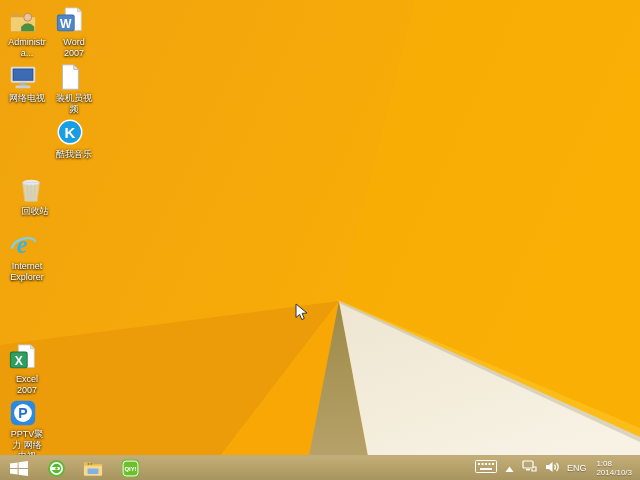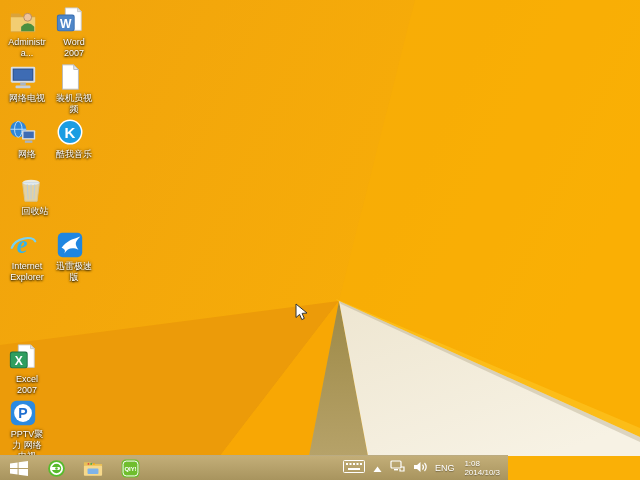--- a/index.html
+++ b/index.html
@@ -5,21 +5,21 @@
   html,body{margin:0;padding:0;}
   body{width:640px;height:480px;overflow:hidden;font-family:"Liberation Sans",sans-serif;}
   .desktop{position:relative;width:640px;height:480px;overflow:hidden;background:#f2a60c;}
   .wallpaper{position:absolute;inset:0;}
   
   .cell{position:absolute;width:46px;text-align:center;cursor:default;}
   .cell .ic{width:30px;height:30px;margin:0 auto;display:block;}
   .cell .lbl{display:block;margin-top:1px;font-size:9px;line-height:11px;color:#fff;
     text-shadow:0 1px 2px rgba(0,0,0,.95),0 0 3px rgba(0,0,0,.7);word-wrap:break-word;margin-left:8px;}
   
-  .taskbar{position:absolute;left:0;bottom:0;width:508px;height:25px;
+  .taskbar{position:absolute;left:0;bottom:0;width:640px;height:25px;
     background:linear-gradient(#c3ae78,#a8945e);border-top:1px solid rgba(255,255,255,.22);
     box-sizing:border-box;display:flex;align-items:center;z-index:5;}
   .tb-left{display:flex;align-items:center;gap:17px;padding-left:9px;flex:1;}
   .tb-btn{width:20px;height:19px;display:flex;align-items:center;justify-content:center;}
   .tray{display:flex;align-items:center;gap:8px;padding-right:6px;color:#fff;}
   .tray .txt{font-size:9px;color:#fff;text-shadow:0 1px 1px rgba(0,0,0,.35);}
   .clock{font-size:8px;line-height:9px;color:#fff;text-shadow:0 1px 1px rgba(0,0,0,.35);padding:0 2px;}
   .cursor{position:absolute;left:295px;top:303px;z-index:9;pointer-events:none;}
 </style>
 </head>
@@ -83,31 +83,20 @@
     <span class="lbl">网络电视</span>
   </div>
   <div class="cell" style="left:47px;top:62px">
     <svg class="ic" viewBox="0 0 32 32">
       <path d="M8 3 h12 l5 5 v21 H8 Z" fill="#fff" stroke="#b9b9b9"></path>
       <path d="M20 3 v5 h5 Z" fill="#e7e7e7" stroke="#b9b9b9"></path>
     </svg>
     <span class="lbl">装机员视频</span>
   </div>
 
-  <div class="cell" style="left:0;top:118px">
-    <svg class="ic" viewBox="0 0 32 32">
-      <circle cx="11" cy="12" r="8.5" fill="#2f86d8"></circle>
-      <ellipse cx="11" cy="12" rx="4" ry="8.5" fill="none" stroke="#bfe0f7" stroke-width="1"></ellipse>
-      <line x1="2.5" y1="12" x2="19.5" y2="12" stroke="#bfe0f7" stroke-width="1"></line>
-      <rect x="15" y="13" width="14" height="10" rx="1" fill="#d8dee6"></rect>
-      <rect x="16.5" y="14.5" width="11" height="7" fill="#3e6cb4"></rect>
-      <rect x="18" y="24" width="8" height="2.5" fill="#aab4c0"></rect>
-    </svg>
-    <span class="lbl">网络</span>
-  </div>
   <div class="cell" style="left:47px;top:118px">
     <svg class="ic" viewBox="0 0 32 32">
       <circle cx="16" cy="15" r="12.5" fill="#1b9de2"></circle>
       <circle cx="16" cy="15" r="12.5" fill="none" stroke="#fff" stroke-width="1.6"></circle>
       <text x="16" y="21" text-anchor="middle" font-size="16" font-weight="bold" fill="#fff">K</text>
     </svg>
     <span class="lbl">酷我音乐</span>
   </div>
 
   <div class="cell" style="left:8px;top:175px">
@@ -120,27 +109,20 @@
     </svg>
     <span class="lbl">回收站</span>
   </div>
 
   <div class="cell" style="left:0;top:230px">
     <svg class="ic" viewBox="0 0 32 32">
       <text x="15" y="24" text-anchor="middle" font-size="26" font-weight="bold" fill="#36b3e8" font-family="Liberation Serif, serif" font-style="italic">e</text>
       <path d="M4 19 C8 8, 26 6, 29 12" fill="none" stroke="#77d1f2" stroke-width="2.4" stroke-linecap="round"></path>
     </svg>
     <span class="lbl">Internet Explorer</span>
-  </div>
-  <div class="cell" style="left:47px;top:230px">
-    <svg class="ic" viewBox="0 0 32 32">
-      <rect x="3" y="3" width="26" height="26" rx="5" fill="#1f86e0"></rect>
-      <path d="M7 19 C13 11, 19 10, 27 7 C21 13, 21 15, 25 21 C18 18, 13 20, 10 25 C12 21, 9 20, 7 19 Z" fill="#fff"></path>
-    </svg>
-    <span class="lbl">迅雷极速版</span>
   </div>
 
 
   <div class="cell" style="left:0;top:343px">
     <svg class="ic" viewBox="0 0 32 32">
       <path d="M11 2 h13 l4 4 v20 H11 Z" fill="#fff" stroke="#c9c9c9"></path>
       <path d="M24 2 v4 h4 Z" fill="#e3e3e3" stroke="#c9c9c9"></path>
       <rect x="2" y="9" width="19" height="18" rx="2.5" fill="#1e7145"></rect>
       <rect x="3" y="10" width="17" height="16" rx="2" fill="#2f9e5f"></rect>
       <text x="11.5" y="23" text-anchor="middle" font-size="13" font-weight="bold" fill="#fff">X</text>

